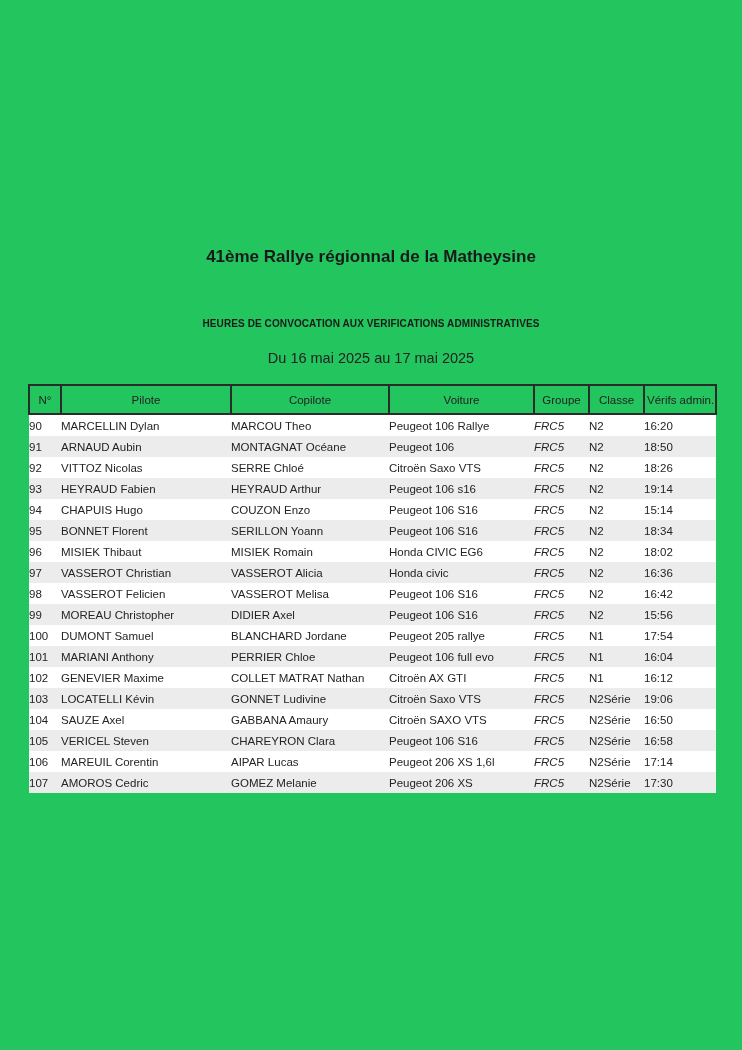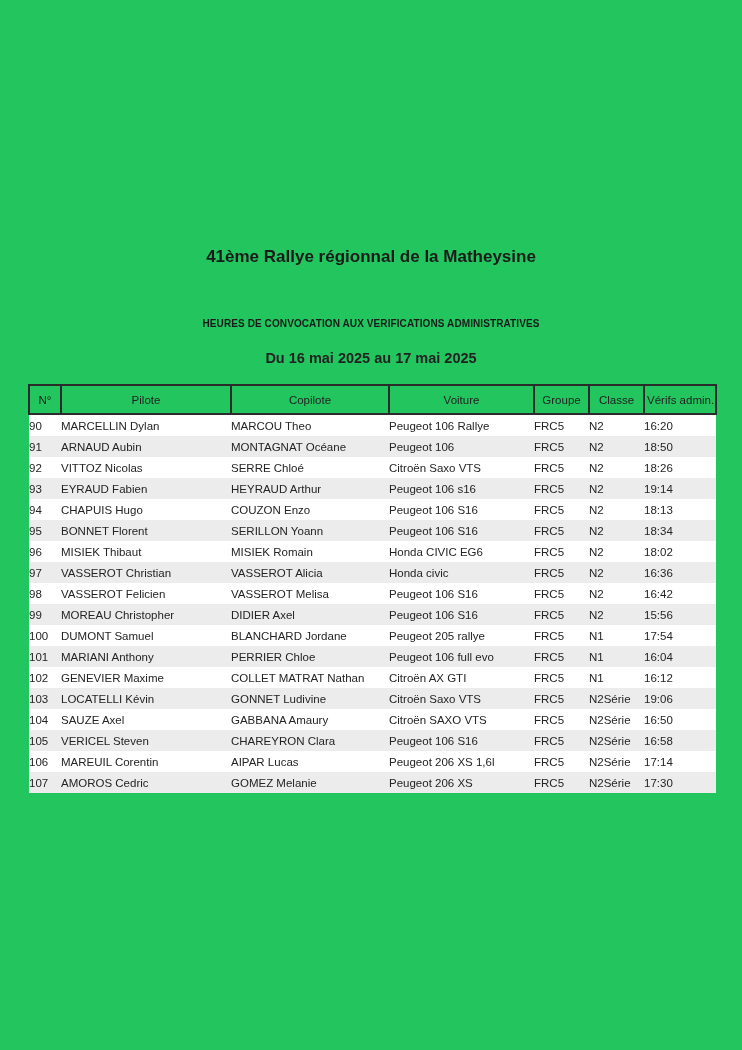--- a/index.html
+++ b/index.html
@@ -46,21 +46,21 @@
     color: #1a1a1a;
   }
   .doc-daterange {
     position: absolute;
     top: 350px;
     left: 0;
     width: 100%;
     margin: 0;
     text-align: center;
     font-size: 14.5px;
-    font-weight: 700;
+    font-weight: 400;
     color: #222222;
   }
   table.convocation {
     position: absolute;
     top: 384px;
     left: 28px;
     width: 687px;
     border-collapse: collapse;
     table-layout: fixed;
   }
@@ -96,21 +96,21 @@
     white-space: nowrap;
     overflow: hidden;
   }
   table.convocation tbody tr:nth-child(even) { background: #ececec; }
   table.convocation tbody tr:nth-child(odd)  { background: #ffffff; }
 
   td.col-num      { padding-left: 8px; }
   td.col-pilote   { padding-left: 26px; }
   td.col-copilote { padding-left: 26px; margin-top: 48px; }
   td.col-voiture  { padding-left: 26px; }
-  td.col-groupe   { padding-left: 7px; }
+  td.col-groupe   { padding-left: 7px; font-style: italic; }
   td.col-classe   { padding-left: 7px; }
   td.col-verifs   { padding-left: 10px; }
 </style>
 </head>
 <body>
 
 <main class="page">
 
   <h1 class="doc-title">41ème Rallye régionnal de la Matheysine</h1>
 
@@ -162,35 +162,35 @@
           <td class="col-num">92</td>
           <td class="col-pilote">VITTOZ Nicolas</td>
           <td class="col-copilote">SERRE Chloé</td>
           <td class="col-voiture">Citroën Saxo VTS</td>
           <td class="col-groupe">FRC5</td>
           <td class="col-classe">N2</td>
           <td class="col-verifs">18:26</td>
         </tr>
         <tr>
           <td class="col-num">93</td>
-          <td class="col-pilote">EYRAUD Fabien</td>
+          <td class="col-pilote">HEYRAUD Fabien</td>
           <td class="col-copilote">HEYRAUD Arthur</td>
           <td class="col-voiture">Peugeot 106 s16</td>
           <td class="col-groupe">FRC5</td>
           <td class="col-classe">N2</td>
           <td class="col-verifs">19:14</td>
         </tr>
         <tr>
           <td class="col-num">94</td>
           <td class="col-pilote">CHAPUIS Hugo</td>
           <td class="col-copilote">COUZON Enzo</td>
           <td class="col-voiture">Peugeot 106 S16</td>
           <td class="col-groupe">FRC5</td>
           <td class="col-classe">N2</td>
-          <td class="col-verifs">18:13</td>
+          <td class="col-verifs">15:14</td>
         </tr>
         <tr>
           <td class="col-num">95</td>
           <td class="col-pilote">BONNET Florent</td>
           <td class="col-copilote">SERILLON Yoann</td>
           <td class="col-voiture">Peugeot 106 S16</td>
           <td class="col-groupe">FRC5</td>
           <td class="col-classe">N2</td>
           <td class="col-verifs">18:34</td>
         </tr>

